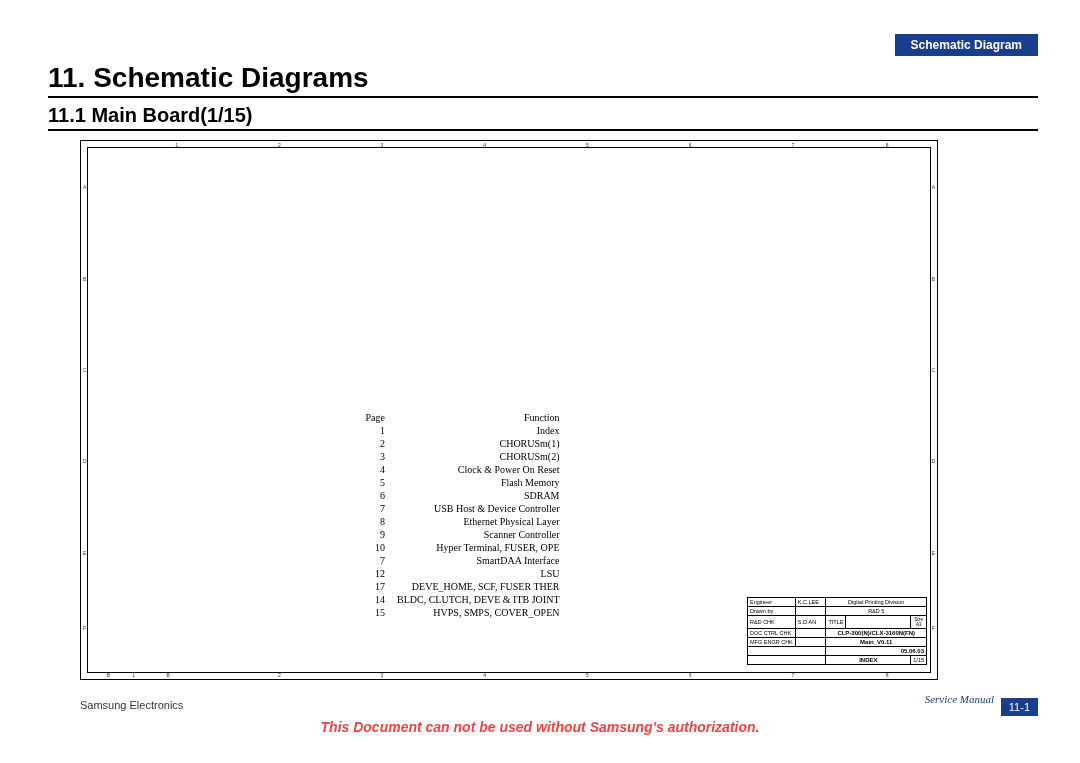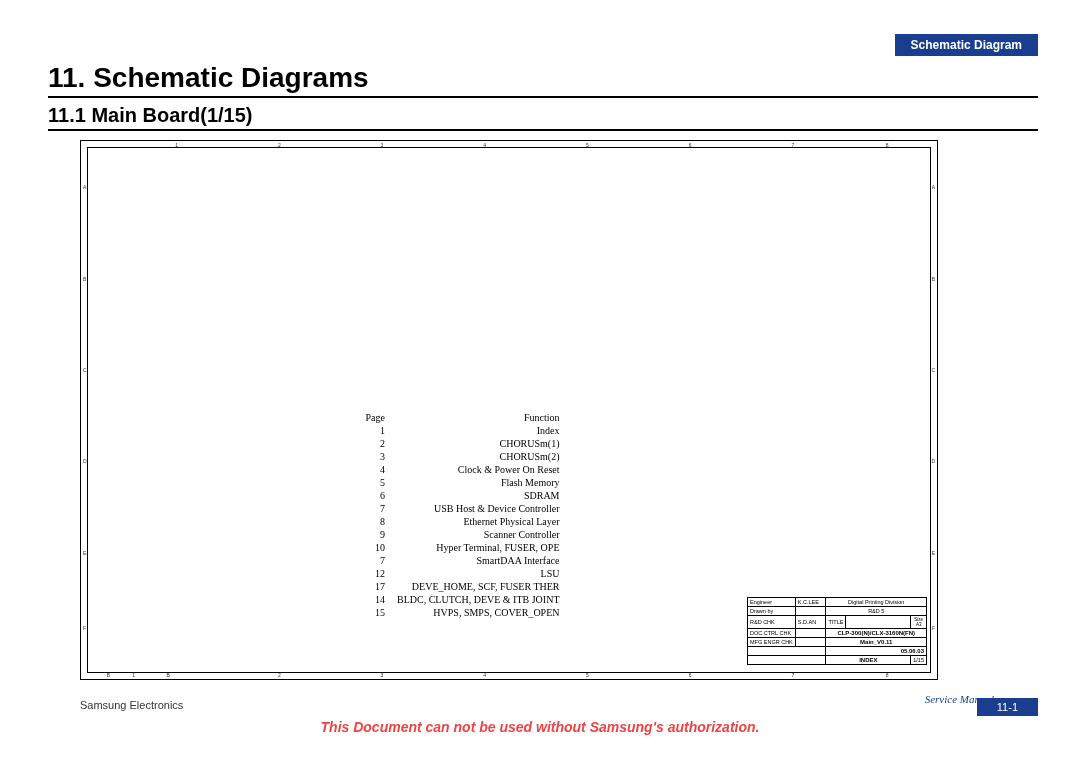--- a/index.html
+++ b/index.html
@@ -123,21 +123,21 @@
     color: #1a3e8f;
     font-family: "Times New Roman", serif;
   }
   .page-badge {
     position: absolute;
     bottom: 47px;
     right: 42px;
     background: #1a3e8f;
     color: #fff;
     font-size: 11px;
-    padding: 3px 20px;
+    padding: 3px 8px;
   }
 </style>
 </head>
 <body>
 
 <div class="header-tab">Schematic Diagram</div>
 
 <h1 class="main-heading">11.  Schematic Diagrams</h1>
 <h2 class="sub-heading">11.1  Main Board(1/15)</h2>
 

